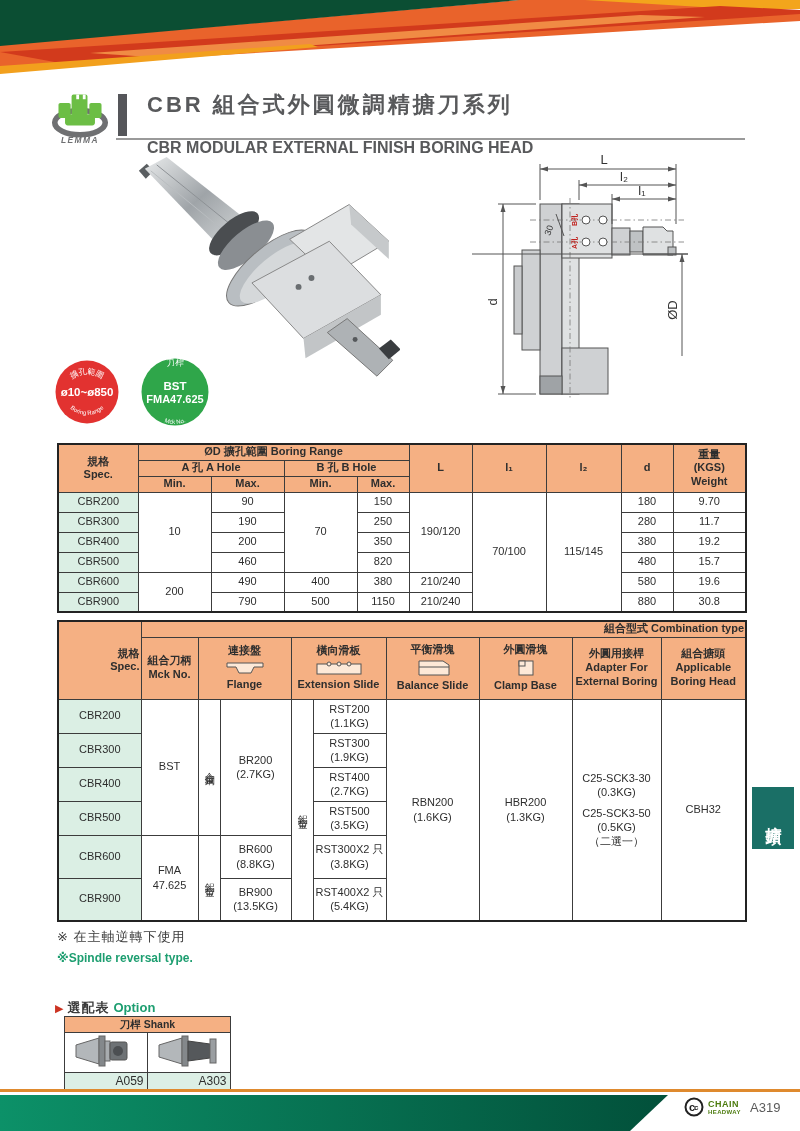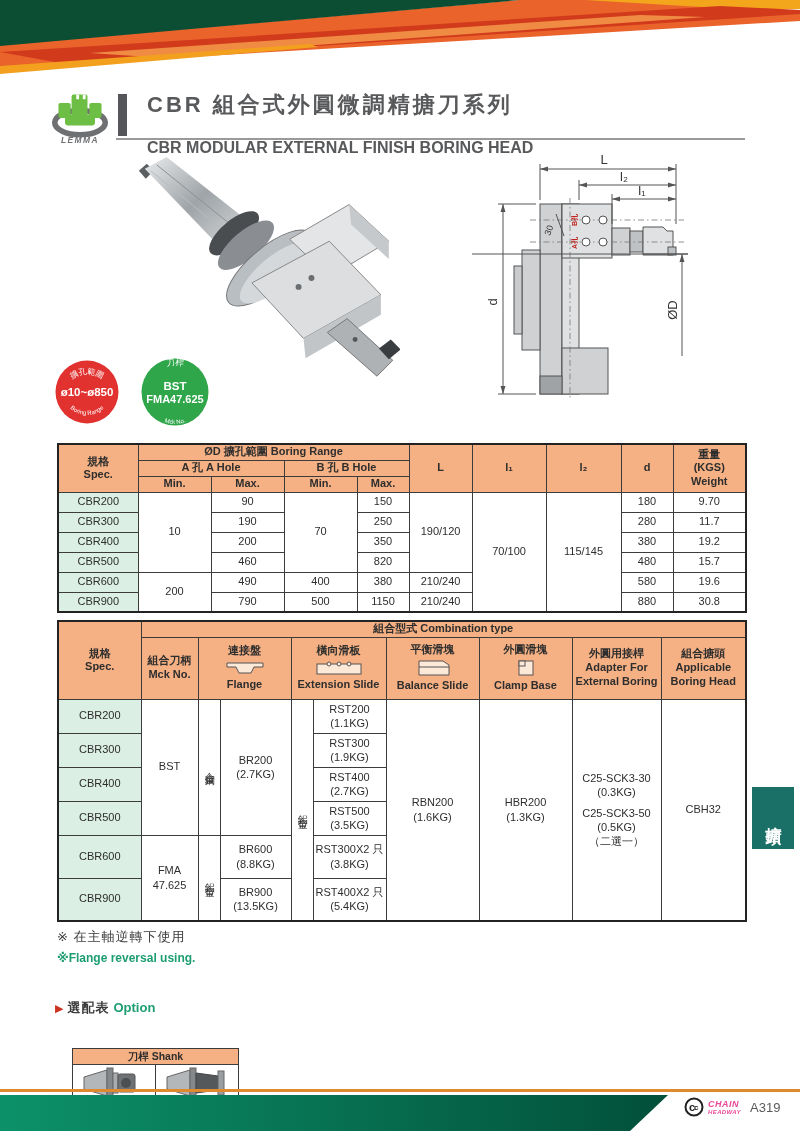--- a/index.html
+++ b/index.html
@@ -41,21 +41,21 @@
   td,th { border:1px solid #3c3c3c; text-align:center; vertical-align:middle;
           font-size:11px; color:#2e2e2e; padding:0 1px; line-height:1.25; font-weight:normal; }
   .thead { background:#f5b083; font-weight:bold; }
   .spec-cell { background:#dbefe4; }
   #table1 { left:57px; top:443px; }
   #table1 table { border:2px solid #232323; }
   #table1 .hrow td { height:16px; }
   #table1 .brow td { height:20px; }
   #table2 { left:57px; top:620px; }
   #table2 table { border:2px solid #232323; }
-  #table2 .hrow1 td { height:16px; }
+  #table2 .hrow1 td { height:16px;text-align:right; }
   #table2 .hrow2 td { height:62px; }
   #table2 .brow td { height:34px; }
   #table2 .brow-tall td { height:43px; }
   .vtext { writing-mode:vertical-rl; text-orientation:upright; letter-spacing:2px;
            font-size:10px; margin:0 auto; }
   .two-line div { line-height:1.3; }
   .hd-icon { display:block; margin:2px auto; }
   .adp-gap { height:6px; }
 
   
@@ -67,30 +67,30 @@
   #side-tab { left:752px; top:787px; width:42px; height:62px; background:#1a6f66;
               display:flex; align-items:center; justify-content:center; }
   #side-tab span { writing-mode:vertical-rl; text-orientation:upright; color:#fff;
                    font-size:16px; font-weight:bold; letter-spacing:4px; }
 
   
   #option-label { left:55px; top:999px; font-size:13px; font-weight:bold; }
   #option-label .arrow { color:#cc3322; font-size:11px; margin-right:4px; }
   #option-label .cn { color:#3b3b3b; letter-spacing:1px; }
   #option-label .en { color:#1d9e70; margin-left:4px; }
-  #option-table { left:72px; top:1016px;margin-top:32px; }
+  #option-table { left:64px; top:1016px; }
   #option-table table { width:166px; border:1.5px solid #232323; }
   #option-table .oh td { height:16px; font-size:10.5px; }
   #option-table .oimg td { height:40px; background:#fff; }
   #option-table .oname td { height:18px; background:#dcefe5; font-size:12px;padding-left:48px; }
 
   
   #footer-svg { left:0; top:1089px; width:800px; height:42px; }
   #brand { left:684px; top:1097px; display:flex; align-items:center; gap:4px; }
-  #brand .btxt { line-height:1; color:#ec4899;font-style:italic; }
+  #brand .btxt { line-height:1; color:#4d7c0f; }
   #brand .b1 { font-size:9px; font-weight:bold; letter-spacing:0.5px; }
   #brand .b2 { font-size:6px; font-weight:bold; letter-spacing:0.4px; }
   #page-no { left:750px; top:1100px; font-size:13px; color:#5a5a5a; }
 </style>
 </head>
 <body>
 
 <svg id="banner" class="abs" viewBox="0 0 800 80" preserveAspectRatio="none">
   <polygon points="520,0 800,0 800,9 455,16" fill="#f3a51c"></polygon>
   <polygon points="0,45 520,0 585,0 800,13 800,21 0,68" fill="#e9632b"></polygon>
@@ -485,21 +485,21 @@
       <div>RST400X2 只</div>
             <div>(5.4KG)</div>
     </td>
   </tr>
 </tbody>
     </table>
 </div>
 
 <div id="notes" class="abs">
   <div class="note-cn">※ 在主軸逆轉下使用</div>
-  <div class="note-en">※Flange reversal using.</div>
+  <div class="note-en">※Spindle reversal type.</div>
 </div>
 
 <div id="side-tab" class="abs">
   <span>搪頭</span>
 </div>
 
 <div id="option-label" class="abs">
   <span class="arrow">▶</span><span class="cn">選配表</span><span class="en">Option</span>
 </div>
 <div id="option-table" class="abs">

